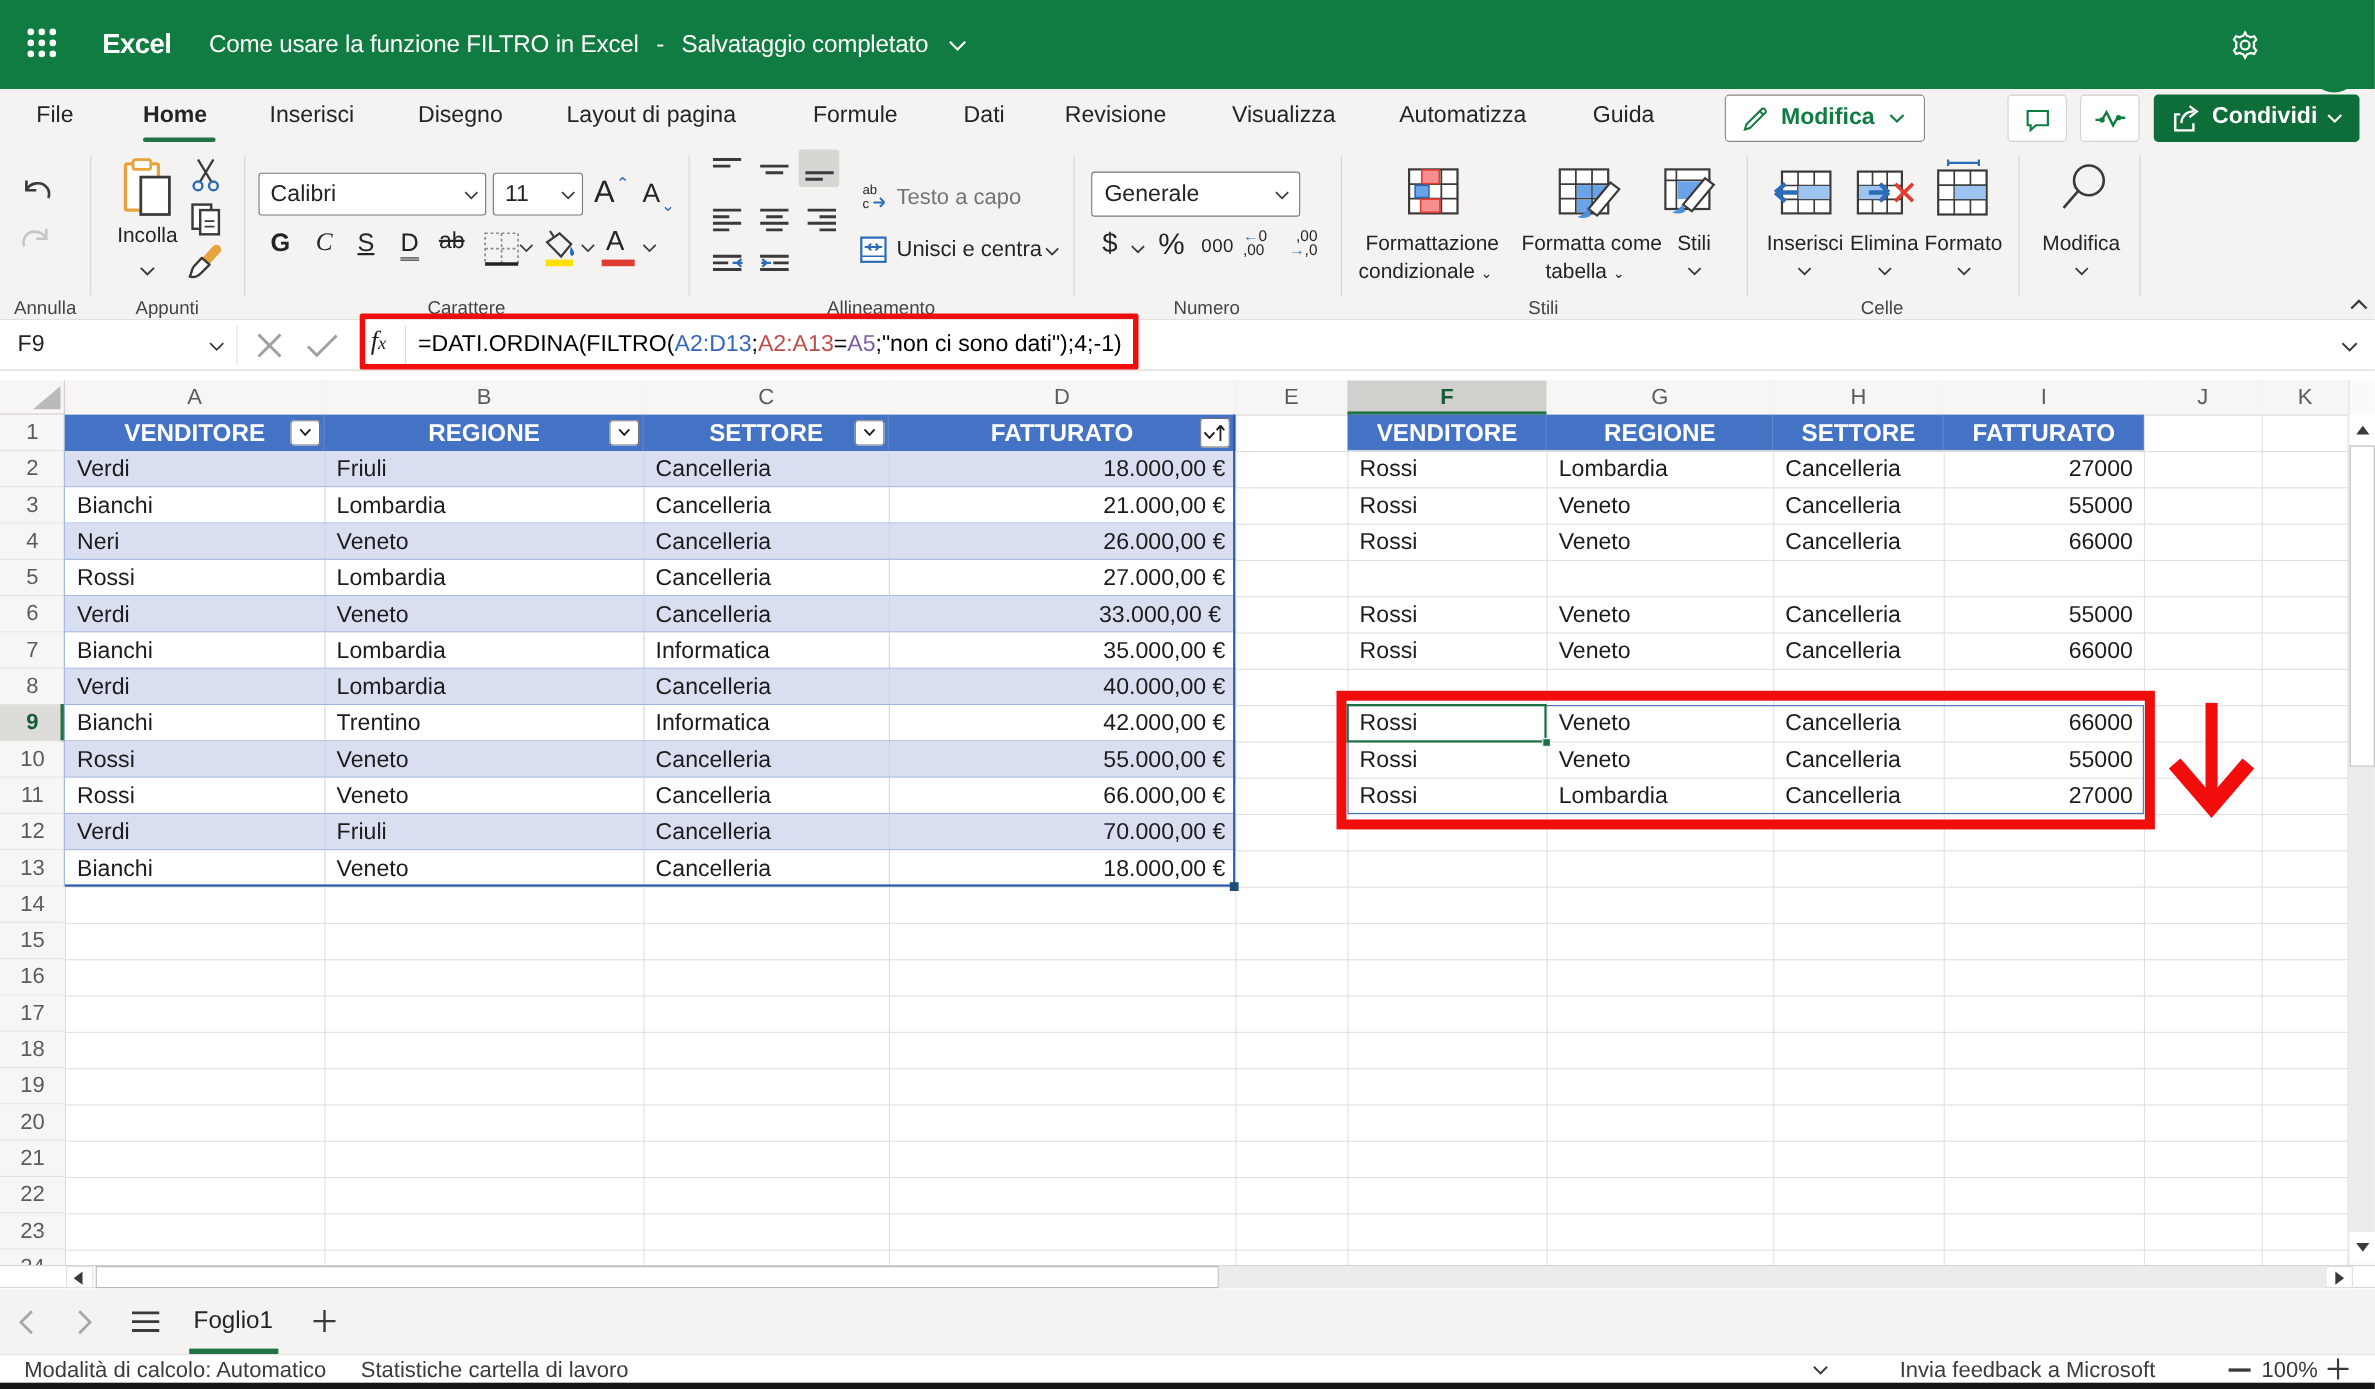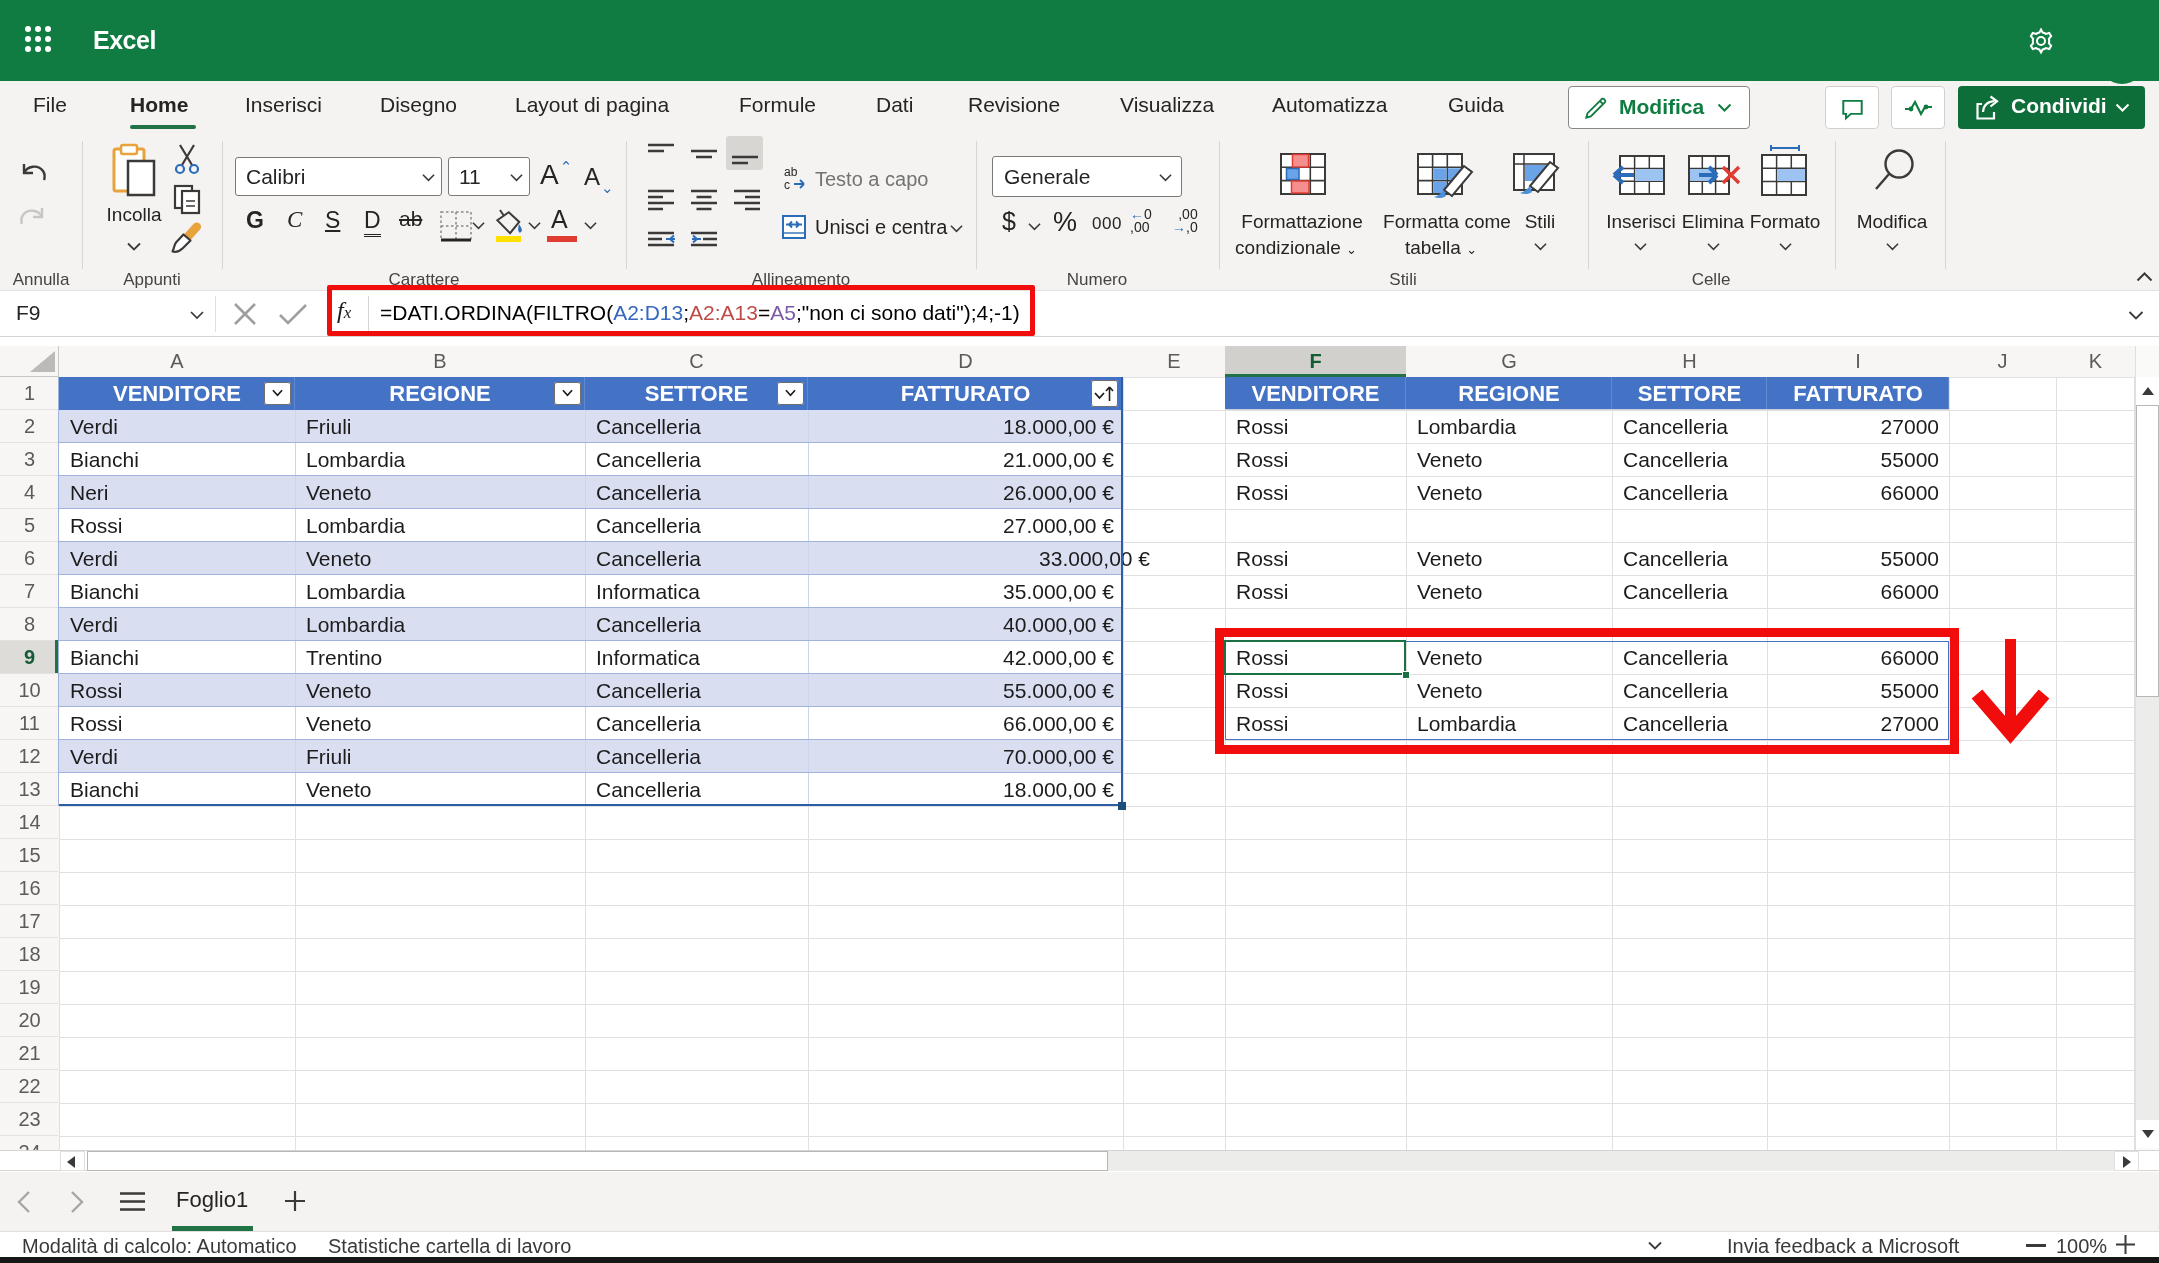--- a/index.html
+++ b/index.html
@@ -42,20 +42,25 @@
       <i style="left:10px;top:0"></i>
       <i style="left:20px;top:0"></i>
       <i style="left:0;top:10px"></i>
       <i style="left:10px;top:10px"></i>
       <i style="left:20px;top:10px"></i>
       <i style="left:0;top:20px"></i>
       <i style="left:10px;top:20px"></i>
       <i style="left:20px;top:20px"></i>
     </div>
     <div id="xlname">Excel</div>
+    <div id="doctitle">Come usare la funzione FILTRO in Excel<span class="sep">&nbsp;-&nbsp;</span>Salvataggio completato
+      <svg width="17" height="11" viewBox="0 0 17 11" style="margin-left:12px">
+        <path d="M1.5 2 L8.5 9 L15.5 2" stroke="#fff" stroke-width="2" fill="none"></path>
+      </svg>
+    </div>
     <div id="gear">
       <svg width="30" height="30" viewBox="0 0 24 24" fill="none" stroke="#fff" stroke-width="1.6">
         <circle cx="12" cy="12" r="3.2"></circle>
         <path d="M12 2.8 L13.3 5.2 A7 7 0 0 1 15.9 6.3 L18.6 5.6 L20.1 8.1 L18.3 10.2 A7 7 0 0 1 18.3 13.8 L20.1 15.9 L18.6 18.4 L15.9 17.7 A7 7 0 0 1 13.3 18.8 L12 21.2 L10.7 18.8 A7 7 0 0 1 8.1 17.7 L5.4 18.4 L3.9 15.9 L5.7 13.8 A7 7 0 0 1 5.7 10.2 L3.9 8.1 L5.4 5.6 L8.1 6.3 A7 7 0 0 1 10.7 5.2 Z"></path>
       </svg>
     </div>
   </div>
   <div style="position:absolute;left:2099px;top:38px;width:46px;height:46px;border-radius:50%;background:#107C41;z-index:5"></div>
   <div id="band">
     <div class="mtab" style="left:33px">File</div>
@@ -540,21 +545,21 @@
   <div class="cell" style="left:596px;top:171px">Cancelleria</div>
   <div class="cell num" style="left:808px;top:171px;width:306px">27.000,00 €</div>
   <div class="abs" style="left:59px;top:204px;width:1064px;height:33px;background:#DADEF1"></div>
   <div class="abs" style="left:295px;top:204px;width:1px;height:33px;background:#CBD5EB"></div>
   <div class="abs" style="left:585px;top:204px;width:1px;height:33px;background:#CBD5EB"></div>
   <div class="abs" style="left:808px;top:204px;width:1px;height:33px;background:#CBD5EB"></div>
   <div class="abs" style="left:59px;top:236px;width:1064px;height:1px;background:#9FB3DC"></div>
   <div class="cell" style="left:70px;top:204px">Verdi</div>
   <div class="cell" style="left:306px;top:204px">Veneto</div>
   <div class="cell" style="left:596px;top:204px">Cancelleria</div>
-  <div class="cell num" style="left:844px;top:204px;width:306px">33.000,00 €</div>
+  <div class="cell num" style="left:804px;top:204px;width:306px">33.000,00 €</div>
   <div class="abs" style="left:59px;top:237px;width:1064px;height:33px;background:#fff"></div>
   <div class="abs" style="left:295px;top:237px;width:1px;height:33px;background:#CBD5EB"></div>
   <div class="abs" style="left:585px;top:237px;width:1px;height:33px;background:#CBD5EB"></div>
   <div class="abs" style="left:808px;top:237px;width:1px;height:33px;background:#CBD5EB"></div>
   <div class="abs" style="left:59px;top:269px;width:1064px;height:1px;background:#9FB3DC"></div>
   <div class="cell" style="left:70px;top:237px">Bianchi</div>
   <div class="cell" style="left:306px;top:237px">Lombardia</div>
   <div class="cell" style="left:596px;top:237px">Informatica</div>
   <div class="cell num" style="left:808px;top:237px;width:306px">35.000,00 €</div>
   <div class="abs" style="left:59px;top:270px;width:1064px;height:33px;background:#DADEF1"></div>

